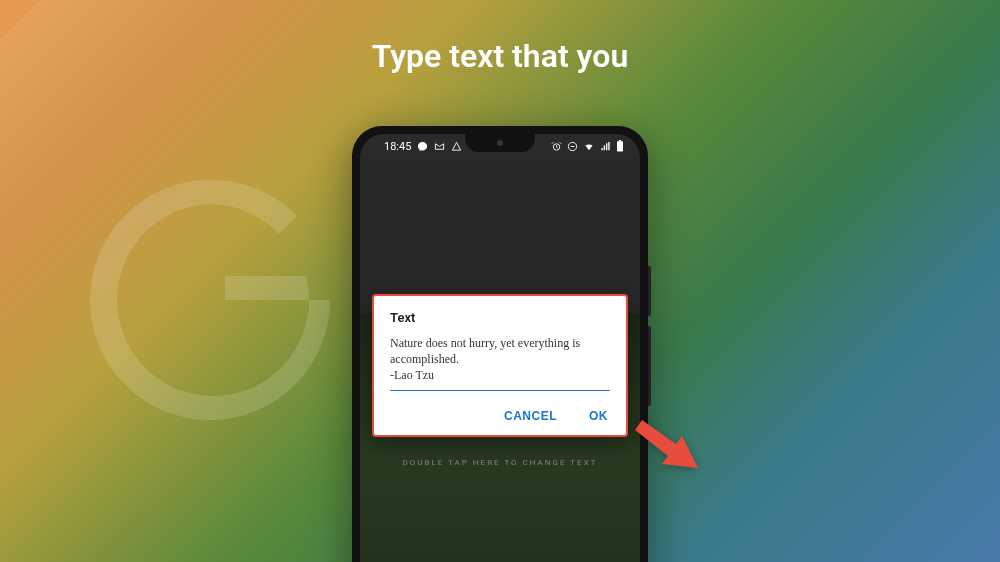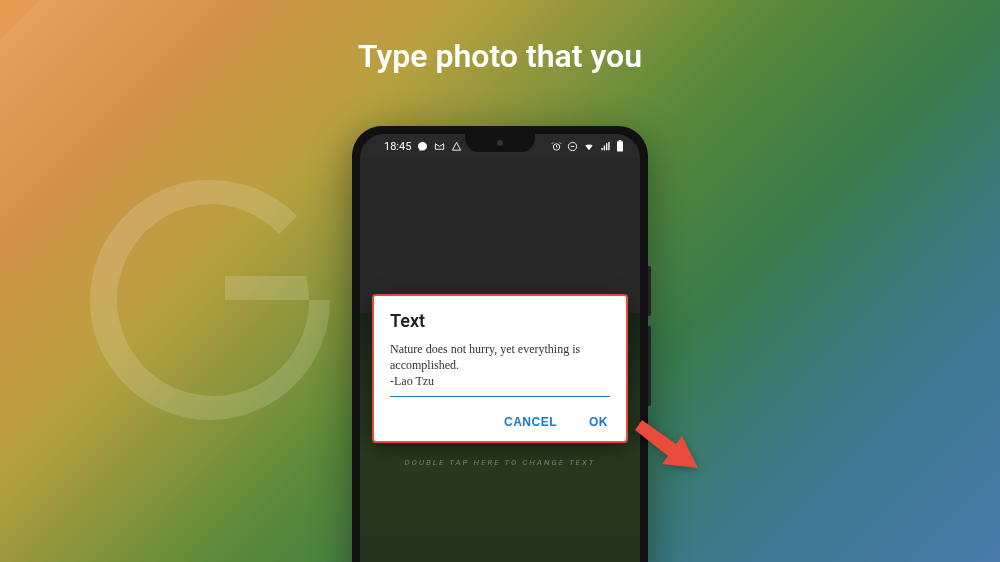--- a/index.html
+++ b/index.html
@@ -50,55 +50,55 @@
     .phone-side-btn2 { position: absolute; right: -3px; top: 200px; width: 3px; height: 80px; background: #222; border-radius: 0 2px 2px 0; }
     .screen { width: 100%; height: 100%; background: #2a2a2a; border-radius: 24px; overflow: hidden; position: relative; }
     .notch { position: absolute; top: 0; left: 50%; transform: translateX(-50%); width: 70px; height: 18px; background: #111; border-radius: 0 0 14px 14px; z-index: 10; display:flex; align-items:center; justify-content:center;}
     .notch::after { content:''; width:6px; height:6px; background:#333; border-radius:50%; }
     .status-bar { position: absolute; top: 0; left: 8px; right: 0; height: 24px; display: flex; justify-content: space-between; align-items: center; padding: 0 16px; color: #fff; font-size: 11px; z-index: 5; }
     .status-left { display:flex; align-items:center; gap:6px; }
     .status-right { display:flex; align-items:center; gap:5px; }
     .status-icon { display:inline-flex; align-items:center; }
     .app-dim { position:absolute; top:24px; left:0; right:0; height:155px; background: rgba(40,40,40,0.85); }
     .photo-area { position:absolute; top:179px; left:0; right:0; bottom:48px; background: linear-gradient(180deg, #1a2818 0%, #2a3a20 40%, #1a2818 100%); display:flex; align-items:center; justify-content:center; }
-    .photo-placeholder-text { color:#aaa; font-size:8px; letter-spacing:2px; text-align:center; opacity:0.7; position:absolute; top:145px;font-style:italic; }
+    .photo-placeholder-text { color:#aaa; font-size:8px; letter-spacing:2px; text-align:center; opacity:0.7; position:absolute; top:145px; }
     .dialog {
       position: absolute;
       top: 160px;
       left: 12px;
       right: 12px;
       background: #fff;
       border-radius: 4px;
       padding: 14px 16px 8px 16px;
       box-shadow: 0 8px 24px rgba(0,0,0,0.4);
       border: 2px solid #e74c3c;
       z-index: 20;
     }
-    .dialog-title { font-size: 18px; font-weight: 600; color: #222; margin-bottom: 10px; }
+    .dialog-title { font-size: 13px; font-weight: 600; color: #222; margin-bottom: 10px; }
     .dialog-input { font-size: 12px; color: #333; line-height: 1.35; border:none; outline:none; width:100%; font-family:Liberation Serif, serif; resize:none; padding-bottom:4px; }
     .dialog-underline { height:1px; background:#1976d2; margin-top:2px; margin-bottom:14px; }
     .dialog-actions { display:flex; justify-content:flex-end; gap:28px; }
     .dialog-btn { background:none; border:none; color:#1976d2; font-size:12px; font-weight:600; letter-spacing:0.5px; cursor:pointer; padding:4px 2px; }
     .arrow-pointer { position:absolute; left:50%; top:418px; margin-left:130px; z-index:30; }
     .arrow-pointer svg { width:70px; height:55px; filter: drop-shadow(0 2px 4px rgba(0,0,0,0.3)); }
   </style>
 </head>
 <body>
 
 <div class="bg-corner-tl"></div>
 <div class="bg-corner-br"></div>
 
 <div class="g-watermark">
   <svg viewBox="0 0 100 100">
       <path d="M50 10 A40 40 0 1 0 90 50 L55 50 L55 42 L82 42 A32 32 0 1 1 50 18 A32 32 0 0 1 73 28 L79 22 A40 40 0 0 0 50 10 Z" fill="#fff"></path>
     </svg>
 </div>
 
 <div class="headline">
-  <span>Type photo that you</span><br>
+  <span>Type text that you</span><br>
 </div>
 
 <div class="phone">
   <div class="phone-side-btn1"></div>
   <div class="phone-side-btn2"></div>
   <div class="screen">
     <div class="notch"></div>
 
     <div class="status-bar">
       <div class="status-left">

